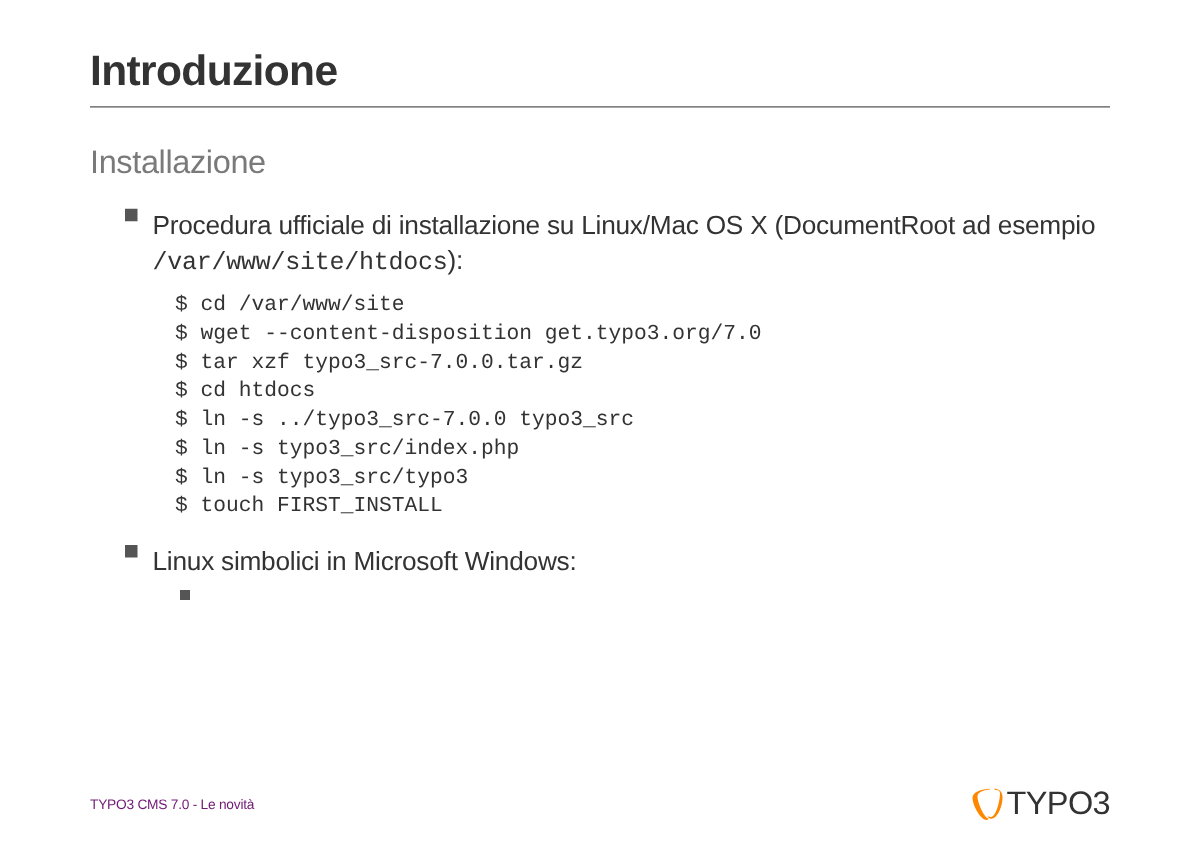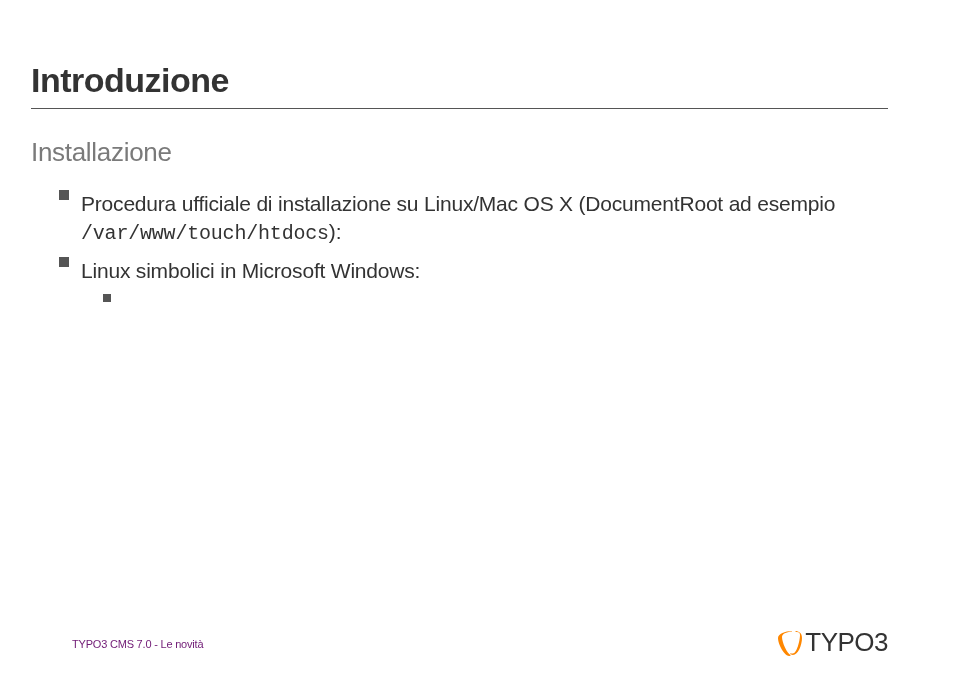--- a/index.html
+++ b/index.html
@@ -5,22 +5,21 @@
   * { margin: 0; padding: 0; box-sizing: border-box; }
   body {
     width: 960px;
     height: 686px;
     background: #ffffff;
     font-family: Arial, Helvetica, sans-serif;
     position: relative;
     color: #333333;
   }
   .page {
-    padding: 38px 72px 0 31px;
-    margin-top: 23px;
+    padding: 38px 72px 0 72px;
   }
   .title {
     font-size: 34px;
     font-weight: 700;
     color: #333333;
     letter-spacing: -0.5px;
   }
   .rule {
     border: none;
     border-top: 1px solid #555555;
@@ -107,23 +106,31 @@
 <div class="page">
   <h1 class="title">Introduzione</h1>
   <hr class="rule">
   <h2 class="subtitle">Installazione</h2>
 
   <ul class="top">
     <li>
       <div class="item-row">
         <span class="bullet"></span>
         <span class="item-text">
-          <span>Procedura ufficiale di installazione su Linux/Mac OS X (DocumentRoot ad esempio </span><span class="mono-inline">/var/www/touch/htdocs</span><span>):</span>
+          <span>Procedura ufficiale di installazione su Linux/Mac OS X (DocumentRoot ad esempio </span><span class="mono-inline">/var/www/site/htdocs</span><span>):</span>
         </span>
       </div>
+      <div class="code-block">$ cd /var/www/site
+$ wget --content-disposition get.typo3.org/7.0
+$ tar xzf typo3_src-7.0.0.tar.gz
+$ cd htdocs
+$ ln -s ../typo3_src-7.0.0 typo3_src
+$ ln -s typo3_src/index.php
+$ ln -s typo3_src/typo3
+$ touch FIRST_INSTALL</div>
     </li>
 
     <li>
       <div class="item-row">
         <span class="bullet"></span>
         <span class="item-text">Linux simbolici in Microsoft Windows:</span>
       </div>
       <ul class="nested">
         <li>
           <div class="item-row">

